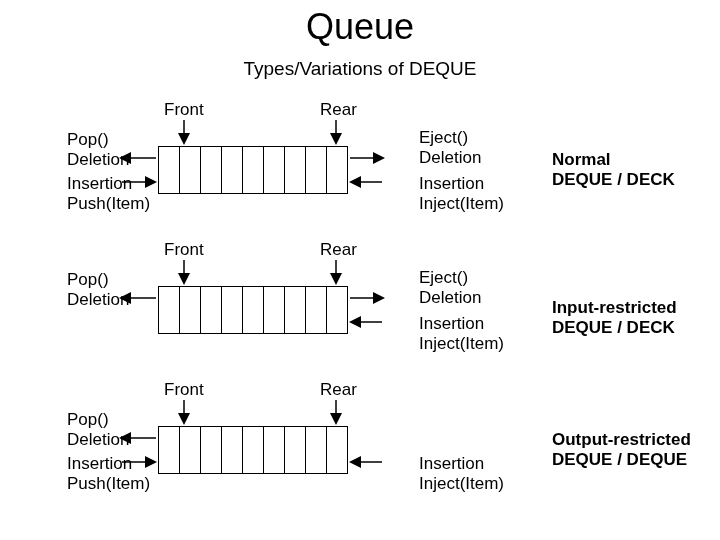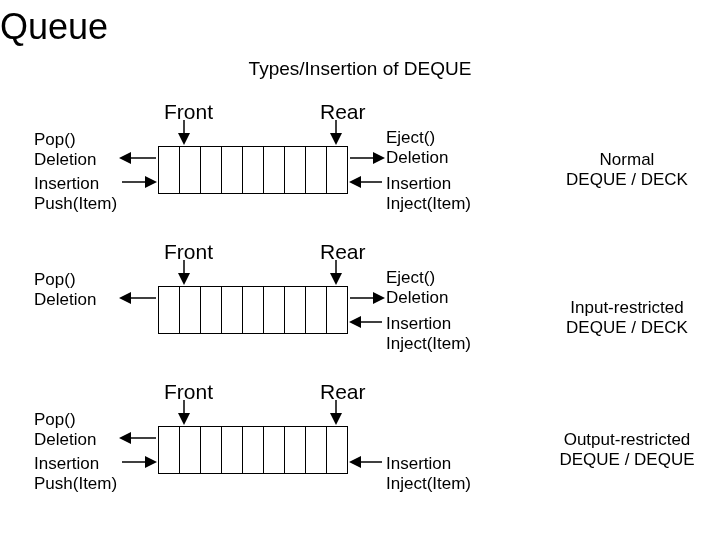--- a/index.html
+++ b/index.html
@@ -10,44 +10,47 @@
     background: #fff;
     font-family: Arial, Helvetica, sans-serif;
     color: #000;
     position: relative;
   }
   .title {
     position: absolute;
     top: 6px;
     left: 0;
     width: 720px;
+    text-align: center;
     font-size: 36px;
     font-weight: 400;
   }
   .subtitle {
     position: absolute;
     top: 58px;
     left: 0;
     width: 720px;
     text-align: center;
     font-size: 19px;
   }
   .label {
     position: absolute;
     font-size: 17px;
     line-height: 1.15;
+    margin-left: 33px;
   }
   .sec-label {
     position: absolute;
-    font-size: 21px;
+    font-size: 17px;
   }
   .type-label {
     position: absolute;
     font-size: 17px;
-    text-align: center;
+    text-align: left;
+    font-weight: bold;
   }
   .cells {
     position: absolute;
     display: flex;
   }
   .cell {
     width: 22px;
     height: 48px;
     border: 1px solid #000;
     margin-left: -1px;
@@ -57,21 +60,21 @@
     position: absolute;
     top: 0; left: 0;
     width: 720px; height: 540px;
     pointer-events: none;
   }
 </style>
 </head>
 <body>
 
 <div class="title">Queue</div>
-<div class="subtitle">Types/Insertion of DEQUE</div>
+<div class="subtitle">Types/Variations of DEQUE</div>
 
 <div class="sec-label" style="left:164px; top:100px;">Front</div>
 <div class="sec-label" style="left:320px; top:100px;">Rear</div>
 <div class="cells" style="left:158px; top:146px;">
   <div class="cell"></div>
   <div class="cell"></div>
   <div class="cell"></div>
   <div class="cell"></div>
   <div class="cell"></div>
   <div class="cell"></div>

